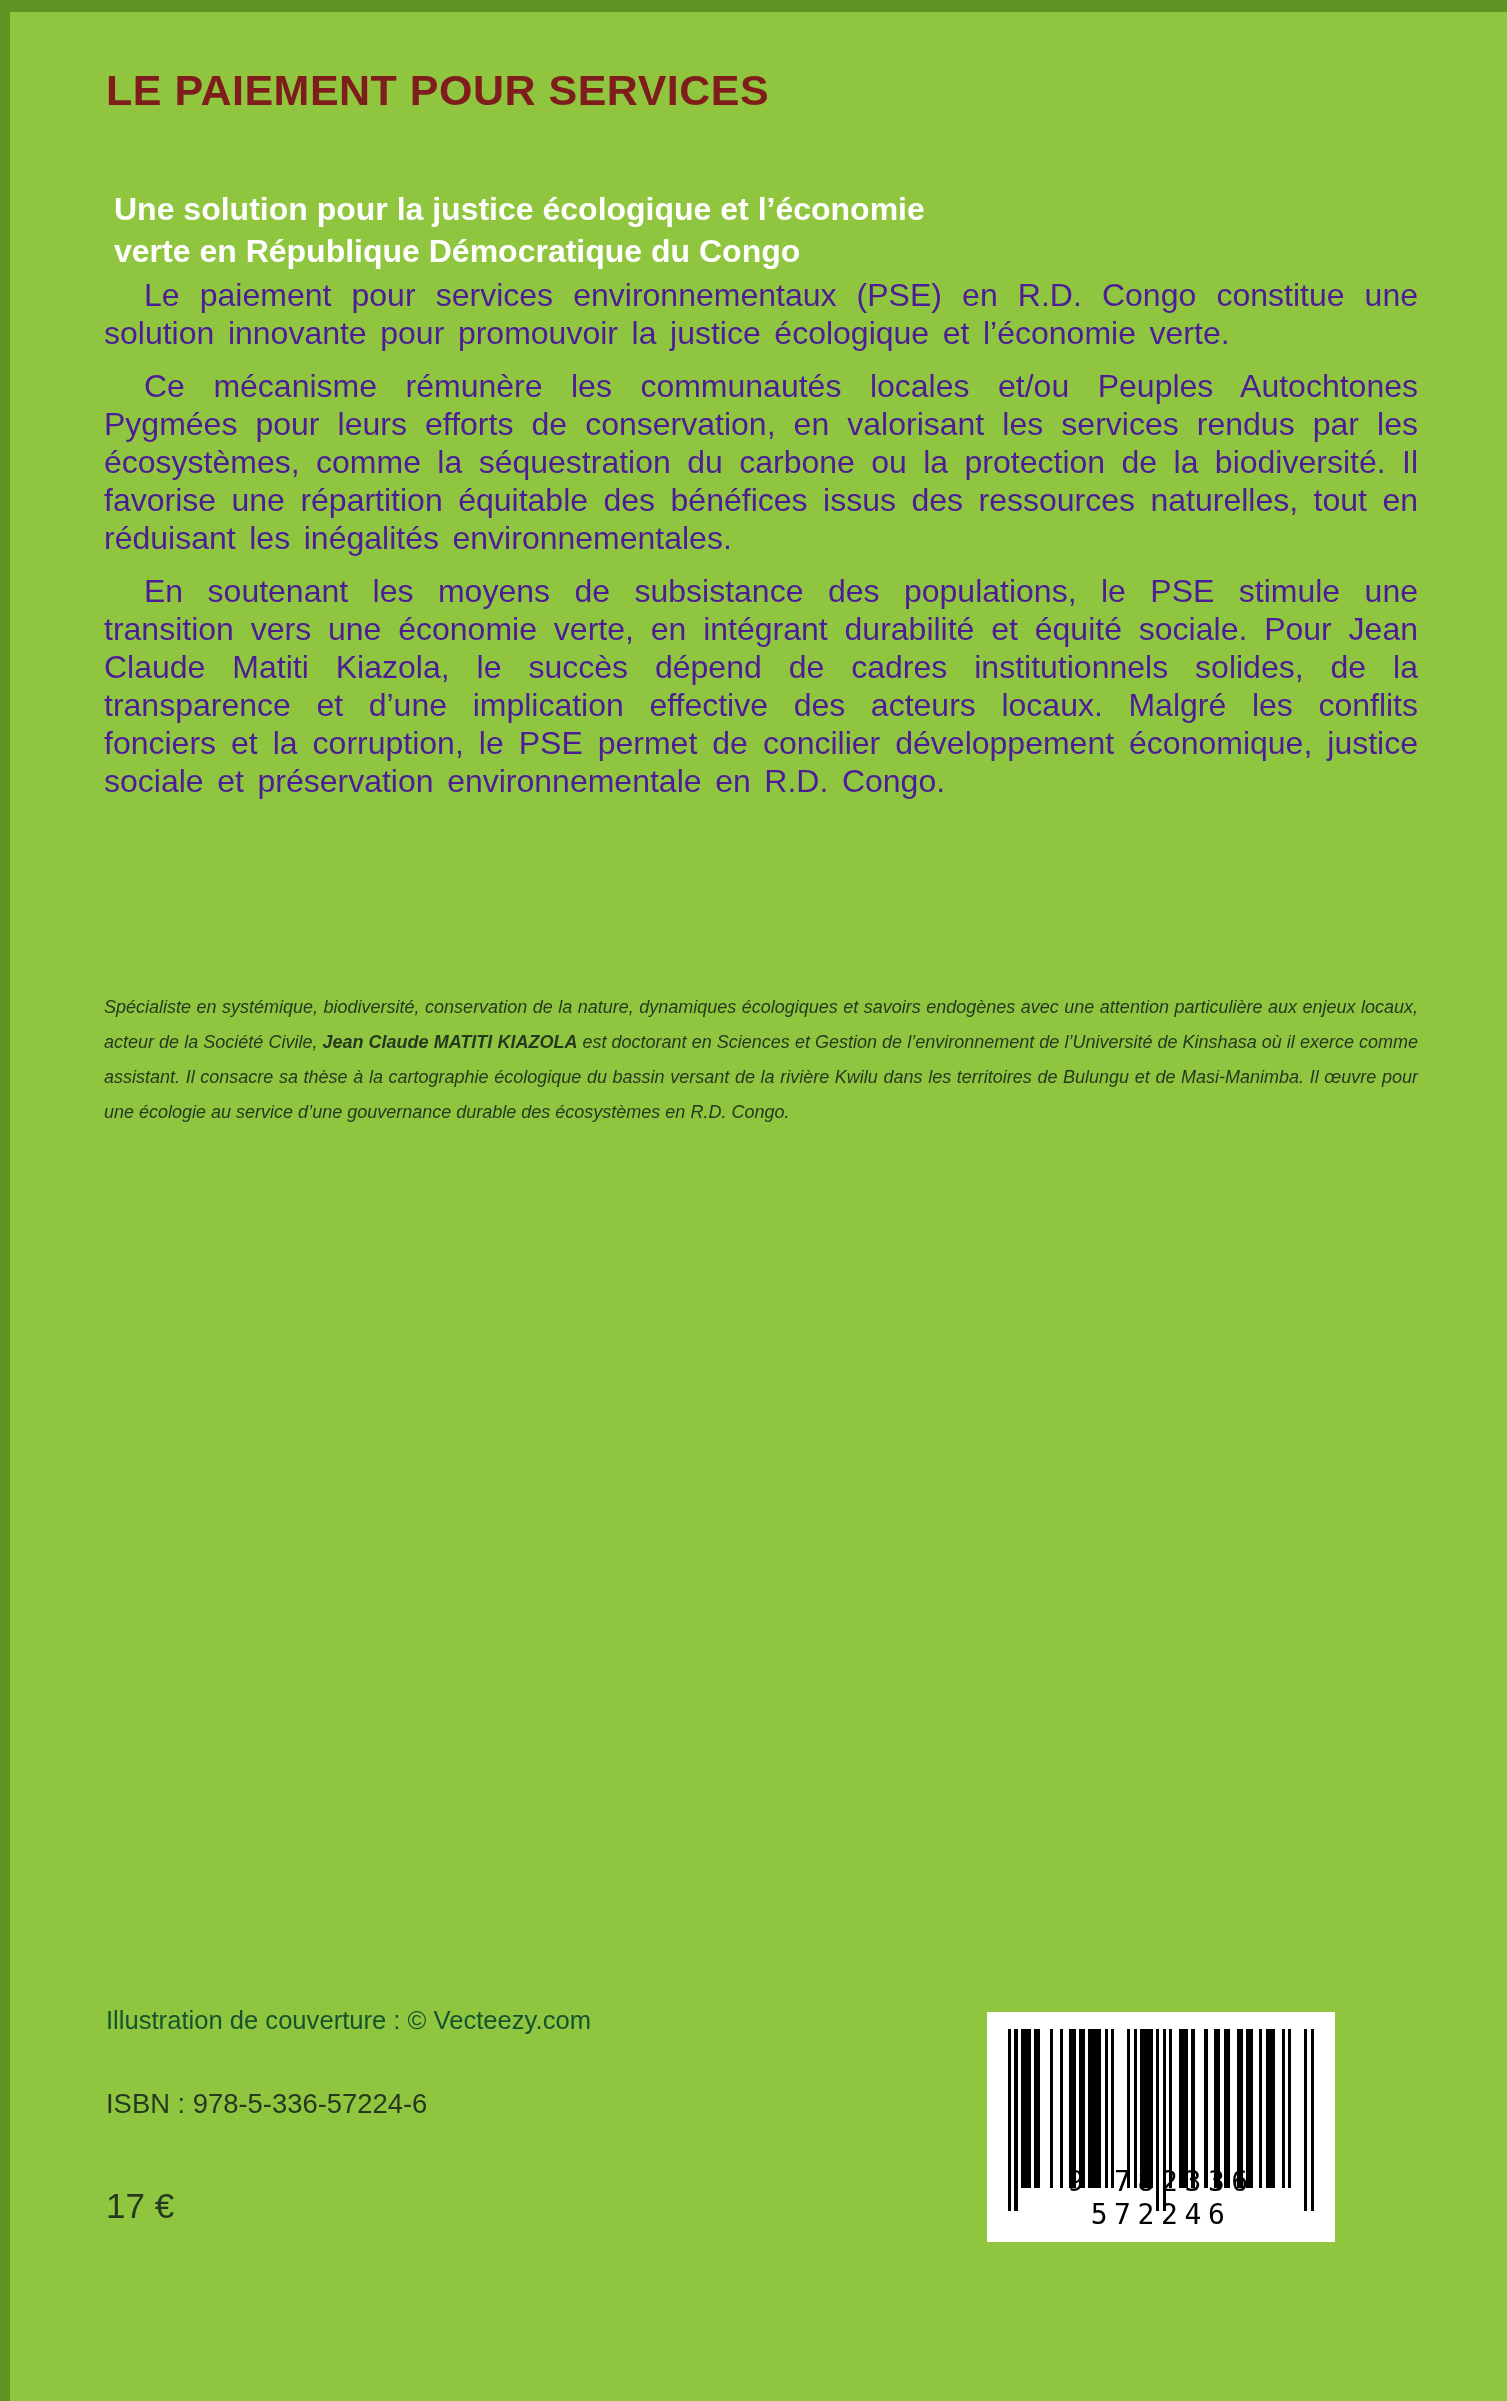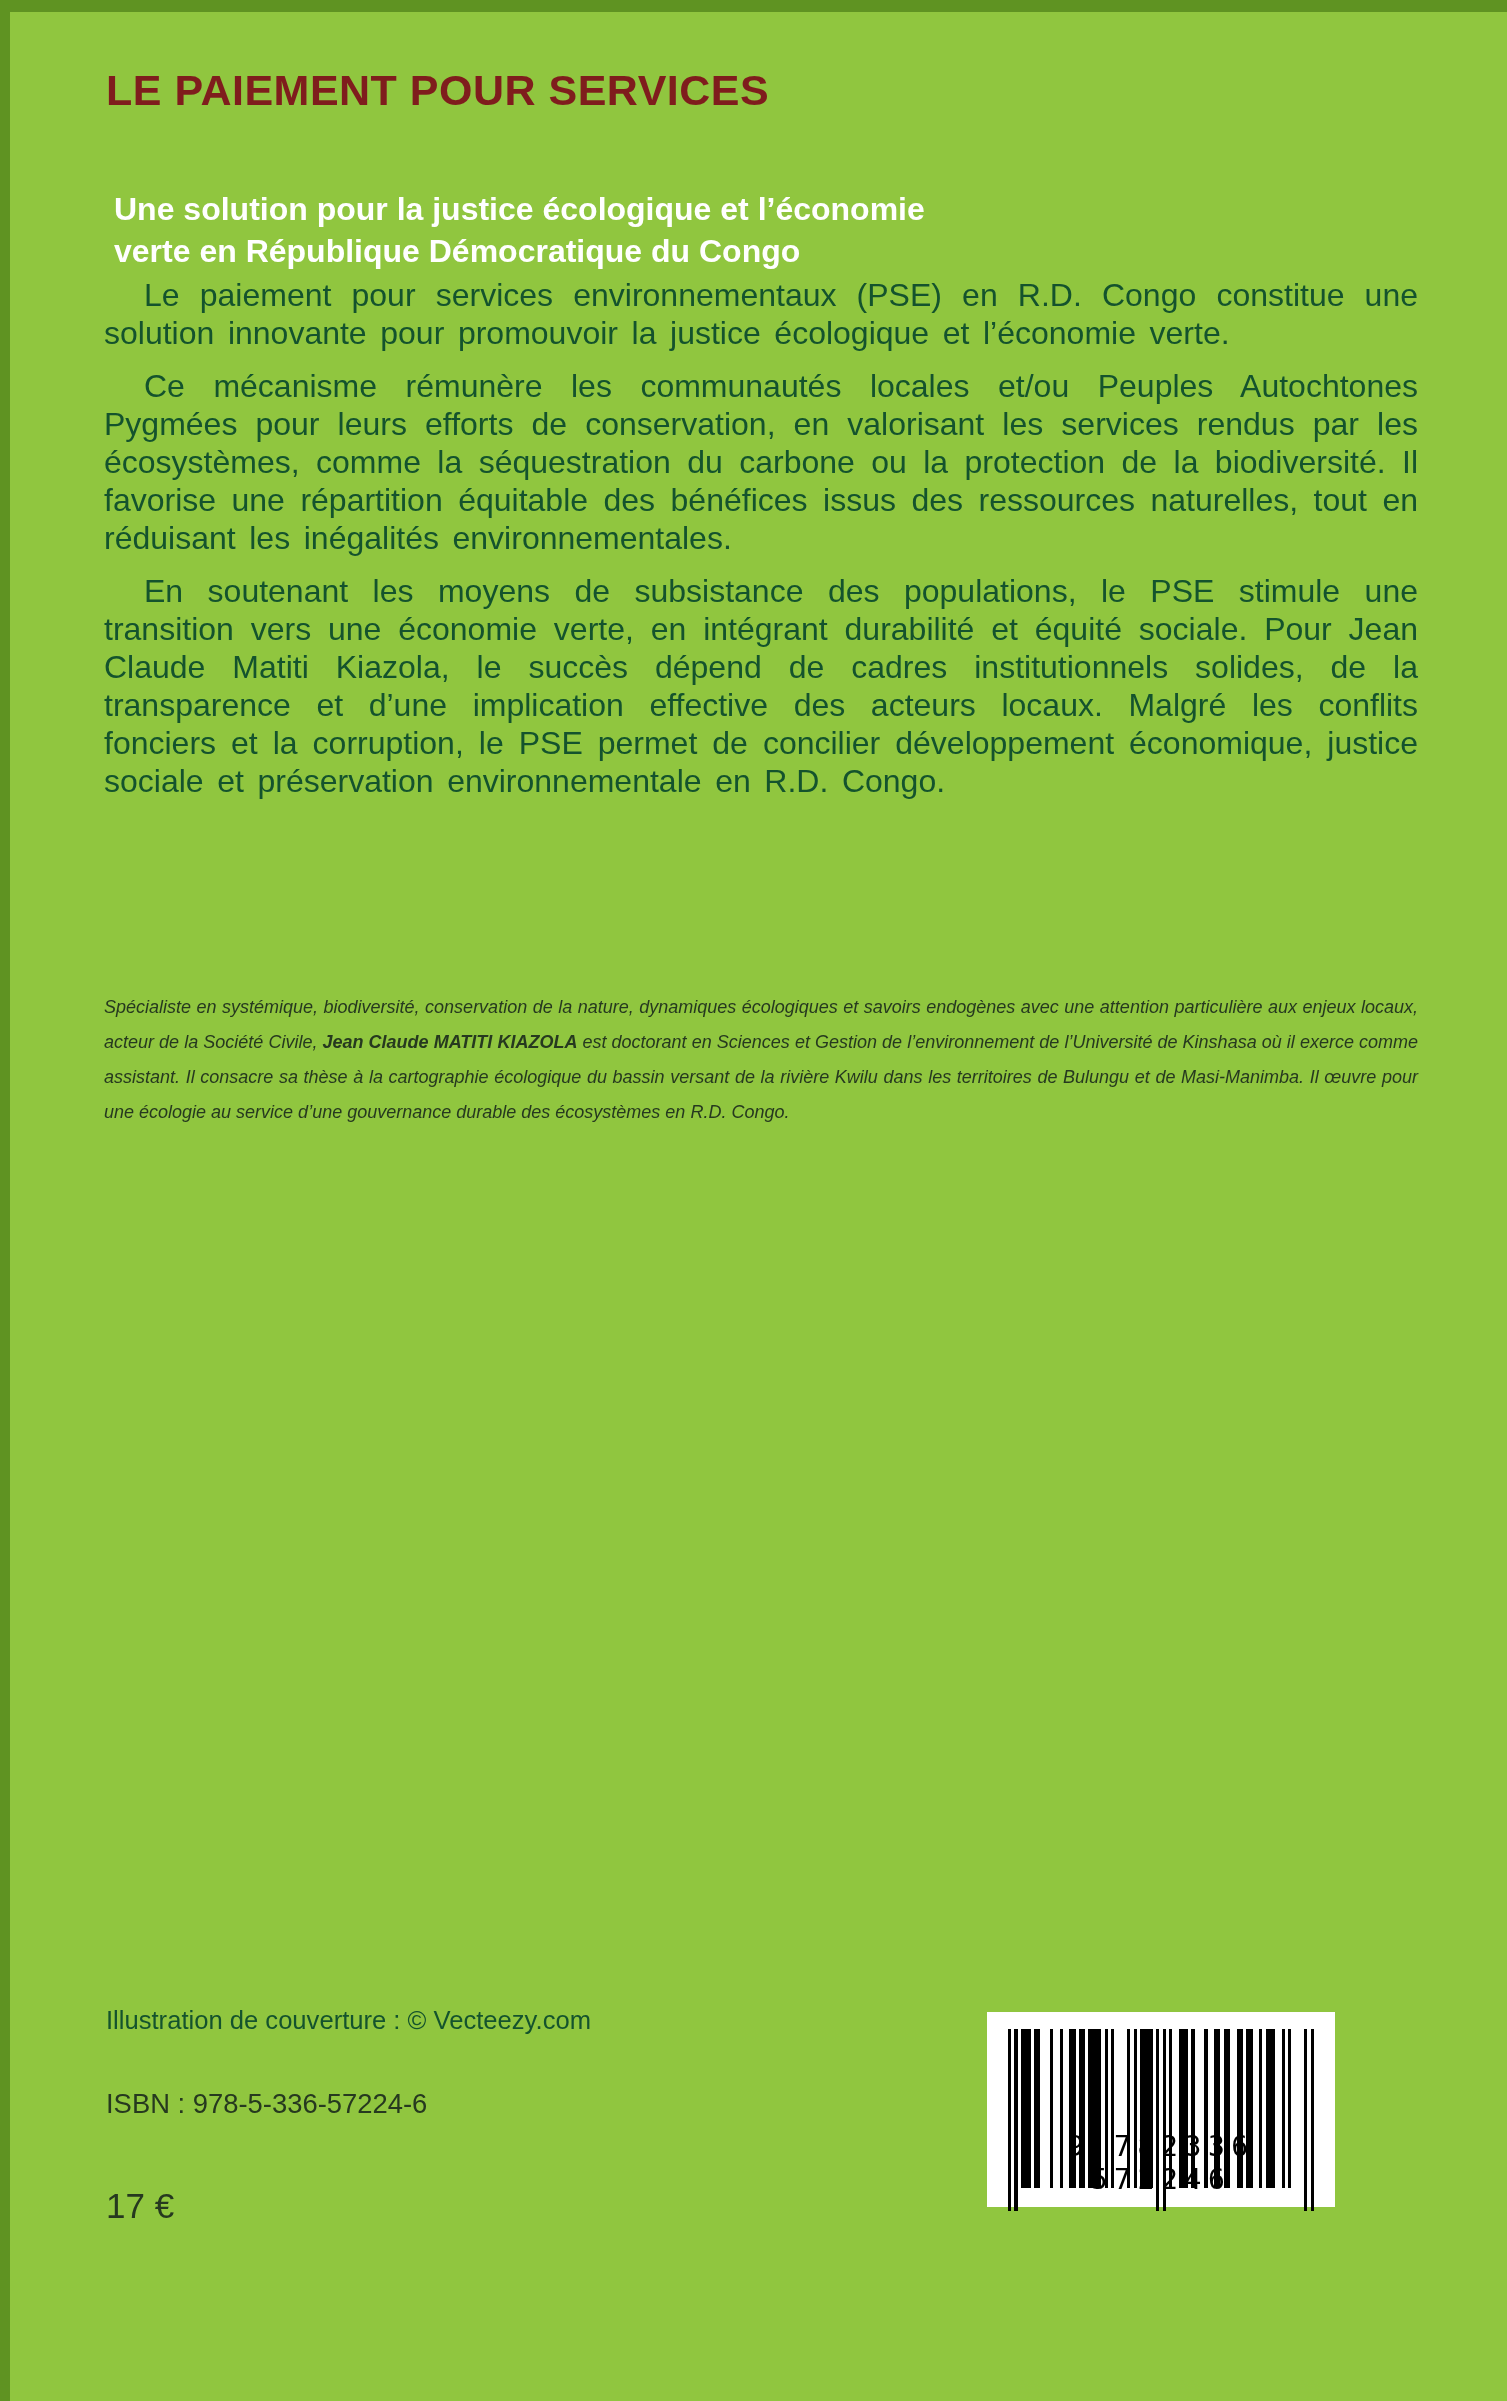--- a/index.html
+++ b/index.html
@@ -37,21 +37,21 @@
     color: #ffffff;
     line-height: 1.32;
     margin: 8px;
   }
   .subtitle span { display: block; }
   .body-text {
     position: absolute; left: 104px; top: 276px;
     width: 1314px;
     font-size: 32px;
     line-height: 38px;
-    color: #14532d;
+    color: #4c1d95;
     text-align: justify;
     word-spacing: 4.7px;
   }
   .body-text p {
     margin: 0 0 15px 0;
     text-indent: 40px;
   }
   .bio {
     position: absolute; left: 104px; top: 990px;
     width: 1314px;
@@ -73,21 +73,21 @@
     color: #26391f;
   }
   .price {
     position: absolute; left: 106px; top: 2146px;
     font-size: 35px;
     color: #26391f;
     margin-top: 40px;
   }
   .barcode-box {
     position: absolute; left: 987px; top: 2012px;
-    width: 348px; height: 195px;
+    width: 348px; height: 230px;
     background: #ffffff;
     box-sizing: border-box;
     padding: 17px 21px 0 21px;
   }
   .barcode-bars {
     display: flex;
     align-items: flex-start;
     width: 100%;
     height: 185px;
   }

